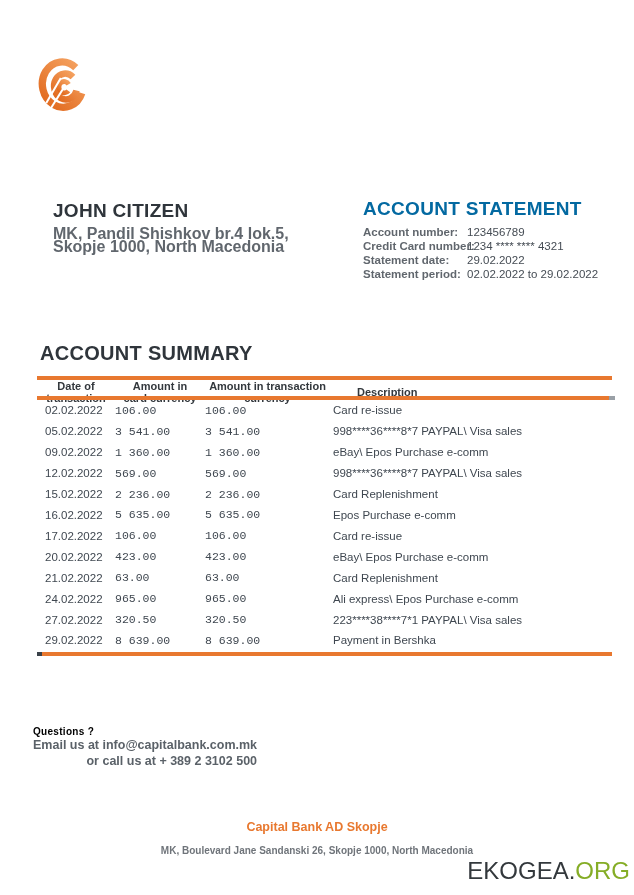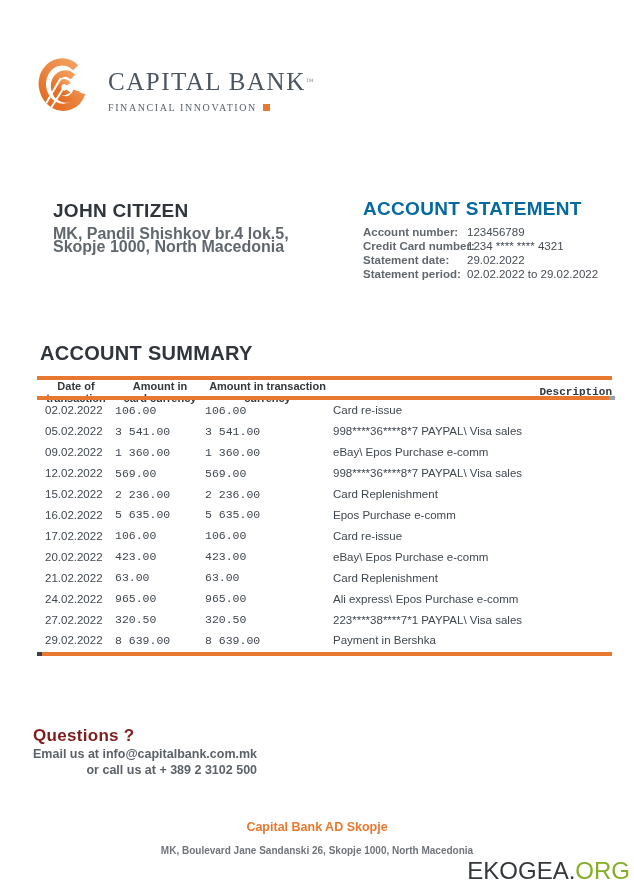--- a/index.html
+++ b/index.html
@@ -41,32 +41,32 @@
   .summary-title { position:absolute; left:40px; top:342px; font-size:20px; font-weight:bold; color:#2f353b; letter-spacing:0.3px; }
 
   .table { position:absolute; left:37px; top:376px; width:575px; }
   .t-line { height:4px; background:#e8782f; position:relative; }
   .t-line.mid::after { content:""; position:absolute; right:-3px; top:0; width:6px; height:4px; background:#9aa0a6; }
   .t-line.bottom { margin-top:1px; }
   .t-line.bottom::before { content:""; position:absolute; left:0; top:0; width:5px; height:4px; background:#3a4149; }
 
   .t-head { display:grid; grid-template-columns:78px 90px 125px 1fr; align-items:center; height:16px; }
   .th { font-size:11px; font-weight:bold; color:#33383d; text-align:center; line-height:12px; }
-  .th.th-desc { text-align:right; padding-left:27px;font-family:Liberation Mono, monospace; }
+  .th.th-desc { text-align:left; padding-left:27px; }
 
   .t-rows { }
   .t-row { display:grid; grid-template-columns:78px 90px 125px 1fr; align-items:center; height:20.92px; }
   .cell { font-size:11.5px; color:#3f4750; white-space:nowrap; }
   .c-date { padding-left:8px; }
   .c-amt { text-align:left;font-family:Liberation Mono, monospace; }
   .c-desc { padding-left:3px; }
 
   
   .questions { position:absolute; left:33px; top:726px; }
-  .q-title { font-size:17px; font-weight:bold; color:#7f1d1d; letter-spacing:0.3px; }
+  .q-title { font-size:10px; font-weight:bold; color:#000000; letter-spacing:0.3px; }
   .q-line { font-size:12.5px; color:#3e464e; font-weight:bold; opacity:0.85; line-height:16px;text-align:right; }
   .q-line:first-of-type { margin-top:3px; }
 
   
   .footer-bank { position:absolute; left:0; top:820px; width:100%; text-align:center;
     font-size:12.5px; font-weight:bold; color:#e8782f; }
   .footer-addr { position:absolute; left:0; top:845px; width:100%; text-align:center;
     font-size:10px; color:#565c63; font-weight:bold; opacity:0.85; }
   .watermark { position:absolute; right:4px; top:857px; font-size:24px; letter-spacing:0px;
     color:#33383c; white-space:nowrap; }
@@ -88,28 +88,20 @@
       <g fill="none" stroke="url(#lg)" transform="rotate(-8 32 36)">
         <path d="M50 12 A 25 28 0 1 0 53 44" stroke-width="9"></path>
         <path d="M45 23 A 14 16 0 1 0 47 40" stroke-width="8"></path>
         <path d="M38.5 31 A 6.5 7 0 1 0 37 39" stroke-width="6"></path>
       </g>
       <g stroke="#ffffff" stroke-width="2.5" transform="rotate(-8 32 36)">
         <path d="M8 50 L30 22"></path>
         <path d="M12 58 L34 32"></path>
       </g>
     </svg>
-    <div class="brand-text">
-      <div class="brand-name">
-        <span>CAPITAL BANK</span><span class="tm">™</span>
-      </div>
-      <div class="brand-tagline">
-        <span>FINANCIAL INNOVATION</span><span class="tag-square"></span>
-      </div>
-    </div>
   </header>
 
   <section class="customer">
     <div class="customer-name">JOHN CITIZEN</div>
     <div class="customer-addr">
       <div>MK, Pandil Shishkov br.4 lok.5,</div>
       <div>Skopje 1000, North Macedonia</div>
     </div>
   </section>
 

